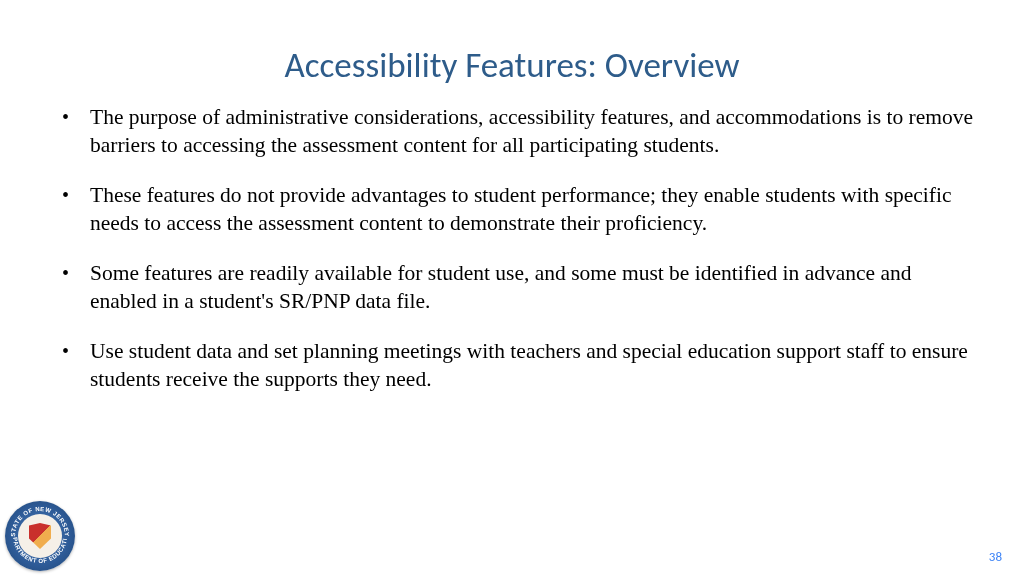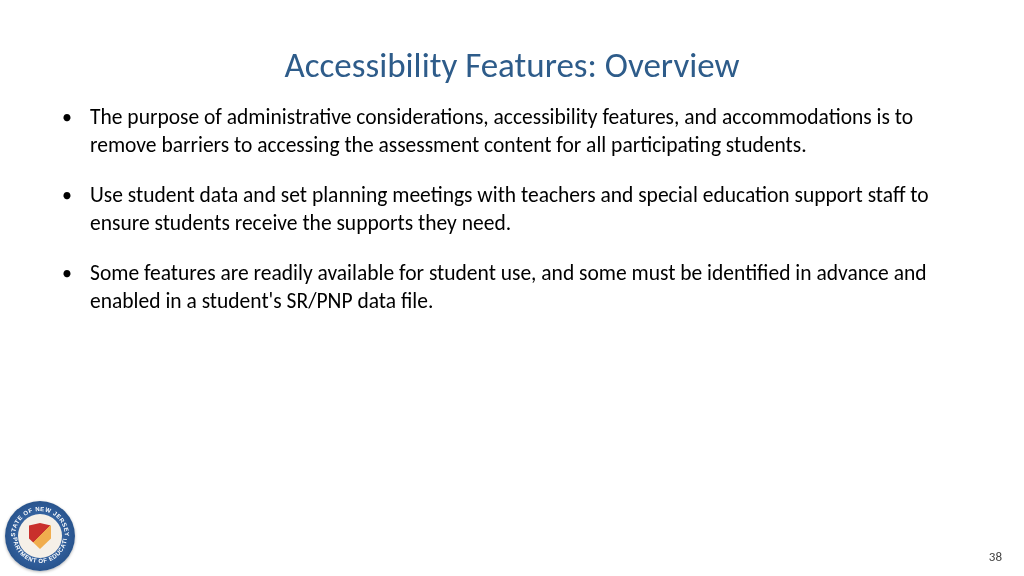--- a/index.html
+++ b/index.html
@@ -29,35 +29,36 @@
     ul {
       list-style: none;
     }
     li {
       position: relative;
       padding-left: 40px;
       margin-bottom: 22px;
       font-size: 21.5px;
       line-height: 1.3;
       color: #000000;
+      font-family: Liberation Serif, serif;
     }
     li::before {
       content: "•";
       position: absolute;
       left: 12px;
       top: 0;
       font-size: 20px;
       color: #000000;
     }
     .page-number {
       position: absolute;
       bottom: 12px;
       right: 22px;
       font-size: 13px;
-      color: #404040;
+      color: #3b82f6;
     }
     .seal {
       position: absolute;
       bottom: 5px;
       left: 5px;
       width: 70px;
       height: 70px;
     }
     .seal-outer {
       width: 70px;
@@ -107,22 +108,23 @@
     }
   </style>
 </head>
 <body>
 
 <h1 class="slide-title">Accessibility Features: Overview</h1>
 
 <div class="content">
   <ul>
     <li>The purpose of administrative considerations, accessibility features, and accommodations is to remove barriers to accessing the assessment content for all participating students.</li>
+    <li>These features do not provide advantages to student performance; they enable students with specific needs to access the assessment content to demonstrate their proficiency.</li>
+    <li>Some features are readily available for student use, and some must be identified in advance and enabled in a student's SR/PNP data file.</li>
     <li>Use student data and set planning meetings with teachers and special education support staff to ensure students receive the supports they need.</li>
-    <li>Some features are readily available for student use, and some must be identified in advance and enabled in a student's SR/PNP data file.</li>
   </ul>
 </div>
 
 <div class="page-number">38</div>
 
 <div class="seal">
   <div class="seal-outer">
     <div class="seal-text-ring">
       <svg viewBox="0 0 70 70">
         <defs>

